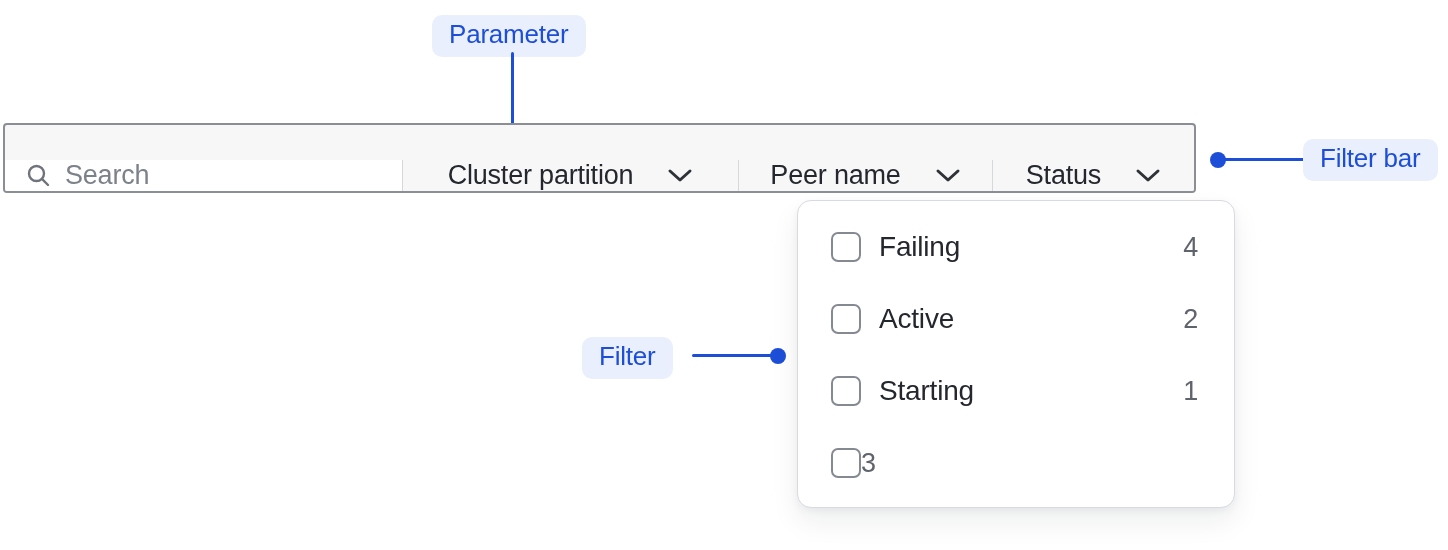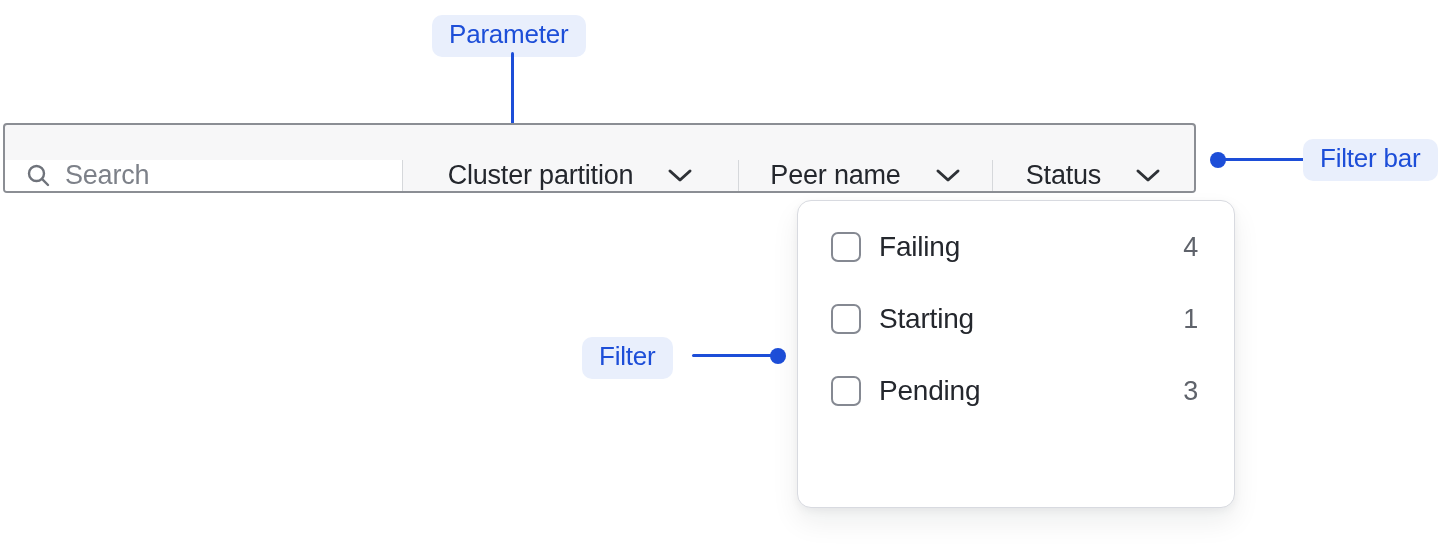--- a/index.html
+++ b/index.html
@@ -177,28 +177,32 @@
   </div>
 
   <div class="dropdown-panel">
 
     <div class="dd-row">
       <span class="checkbox"></span>
       <span class="dd-row-label">Failing</span>
       <span class="dd-row-count">4</span>
     </div>
 
+    <div class="dd-row">
+      <span class="checkbox"></span>
+      <span class="dd-row-label">Active</span>
+      <span class="dd-row-count">2</span>
+    </div>
 
     <div class="dd-row">
       <span class="checkbox"></span>
       <span class="dd-row-label">Starting</span>
       <span class="dd-row-count">1</span>
     </div>
 
     <div class="dd-row">
       <span class="checkbox"></span>
-      <span class="dd-row-label">Pending</span>
       <span class="dd-row-count">3</span>
     </div>
 
   </div>
 
 </div>
 
 </body></html>

